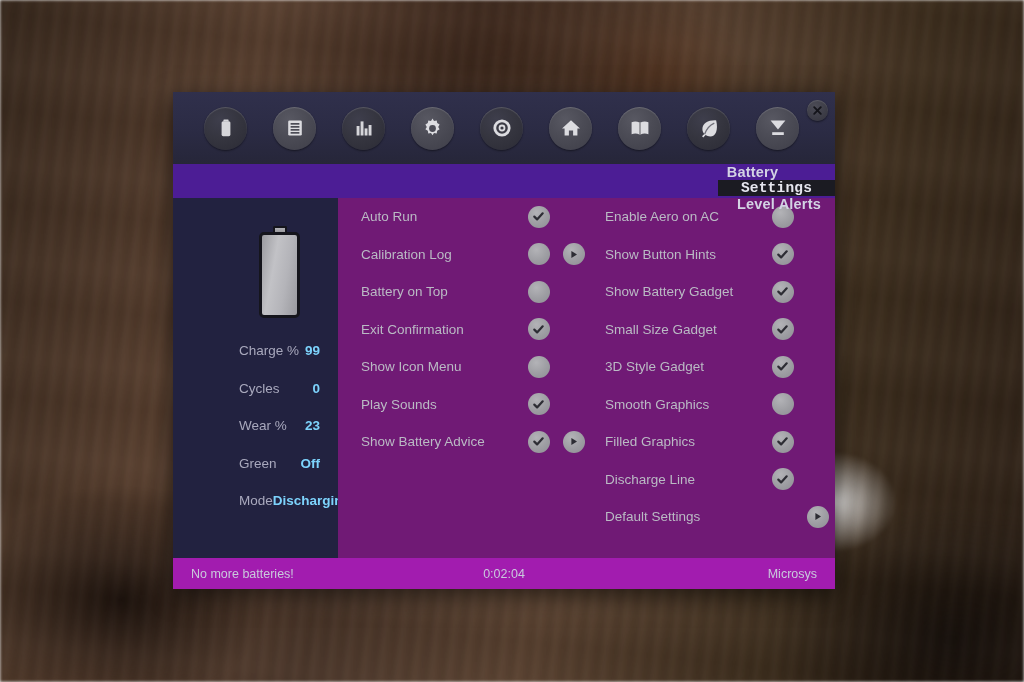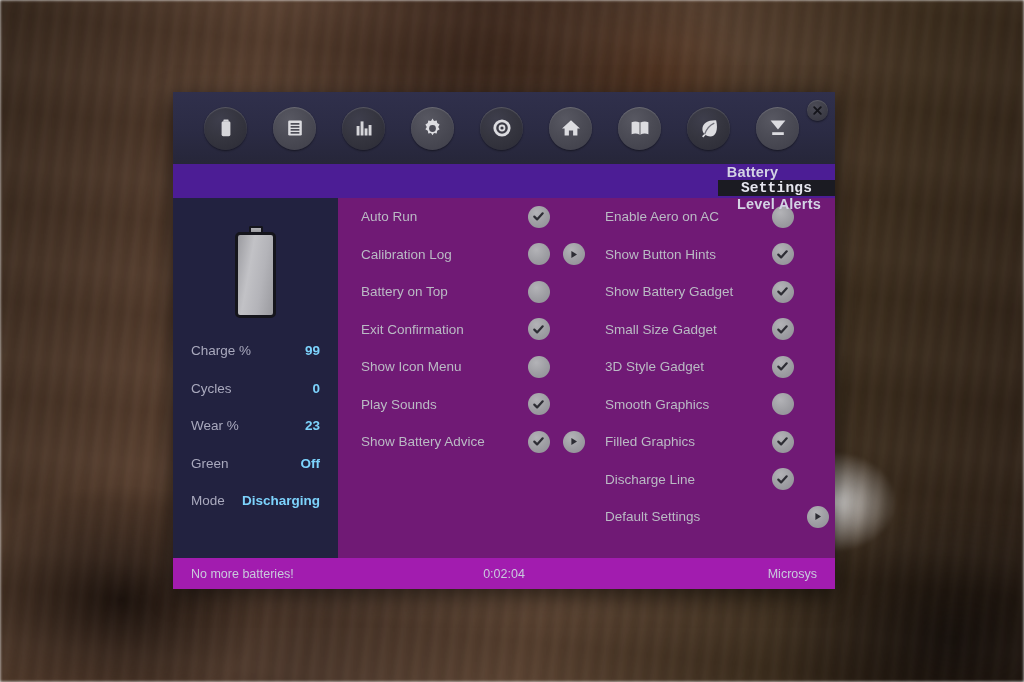--- a/index.html
+++ b/index.html
@@ -128,20 +128,21 @@
     display: flex;
     height: 360px;
   }
 
   
   #sidebar {
     width: 165px;
     background: #222240;
     padding-top: 14px;
     flex-shrink: 0;
+    padding-left: 48px;
   }
   #battery-graphic-wrap {
     height: 120px;
     display: flex;
     align-items: center;
     justify-content: center;
   }
   #battery-graphic {
     position: relative;
     width: 41px;

